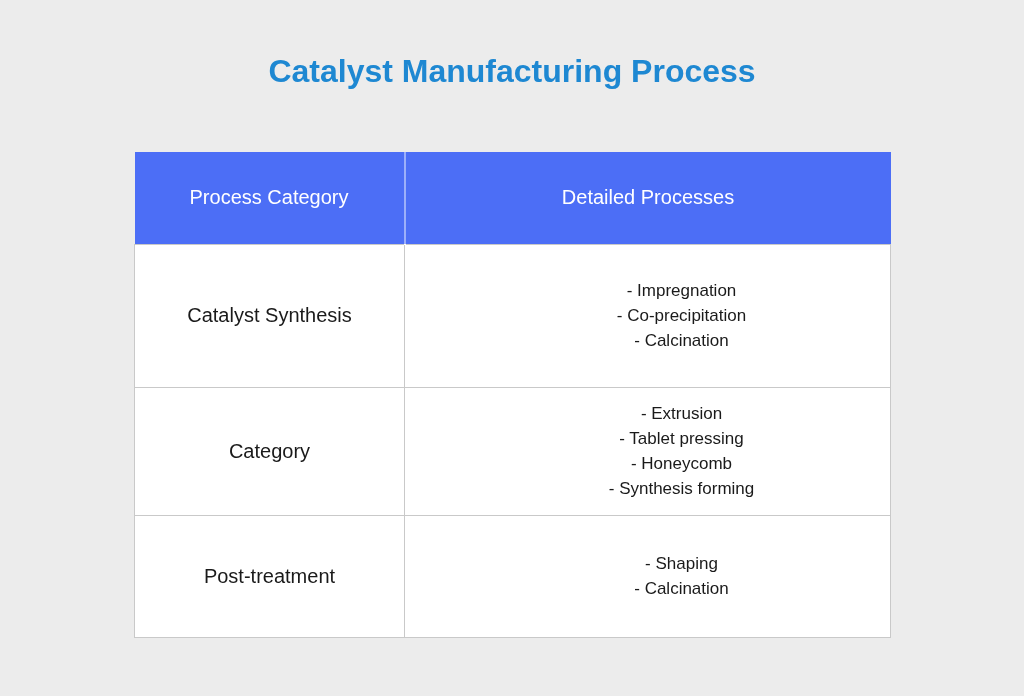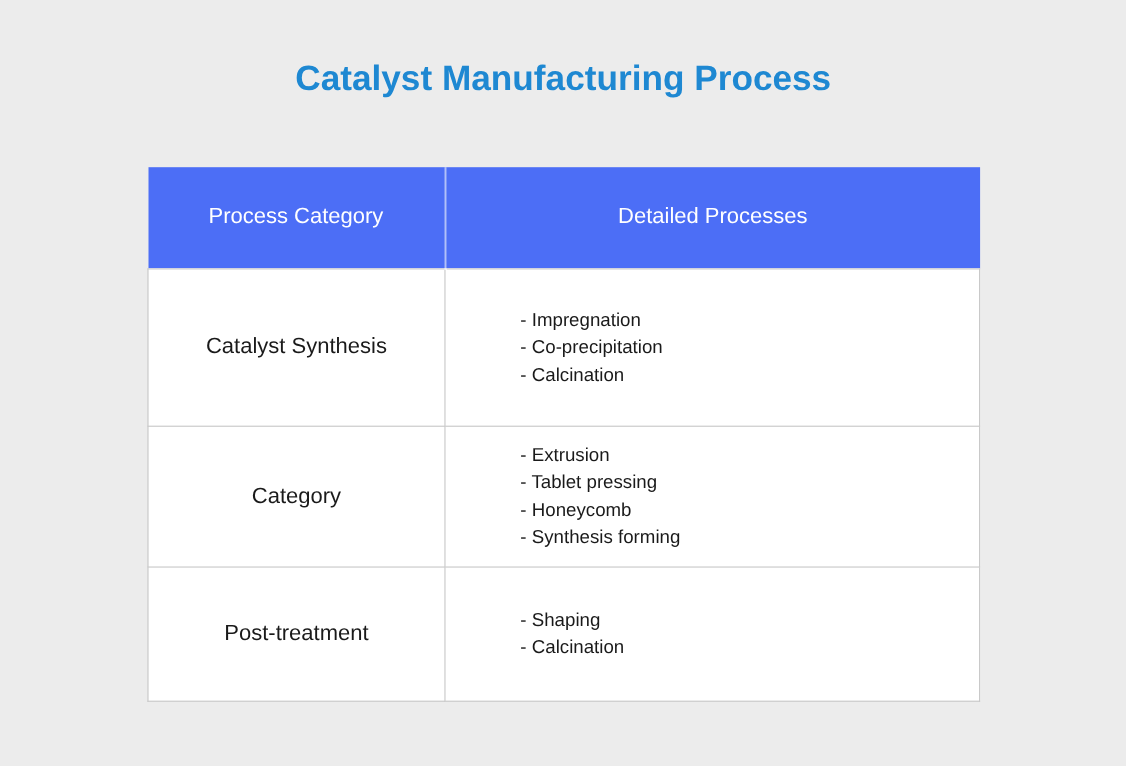--- a/index.html
+++ b/index.html
@@ -41,20 +41,21 @@
     border: none;
     padding: 0;
   }
   th + th { border-left: 2px solid rgba(255,255,255,0.45); text-align: center; }
   td {
     background: var(--cell_bg, #ffffff);
     border: 1px solid var(--border, #c9c9c9);
     color: var(--body_text, #1a1a1a);
     vertical-align: middle;
     padding: 0;
+    text-align: center;
   }
   tbody tr:nth-child(1) { height: 143px; }
   tbody tr:nth-child(2) { height: 128px; }
   tbody tr:nth-child(3) { height: 122px; }
   td.category-cell {
     text-align: center;
     font-size: 20px;
   }
   td.processes-cell {
     padding-left: 68px;

